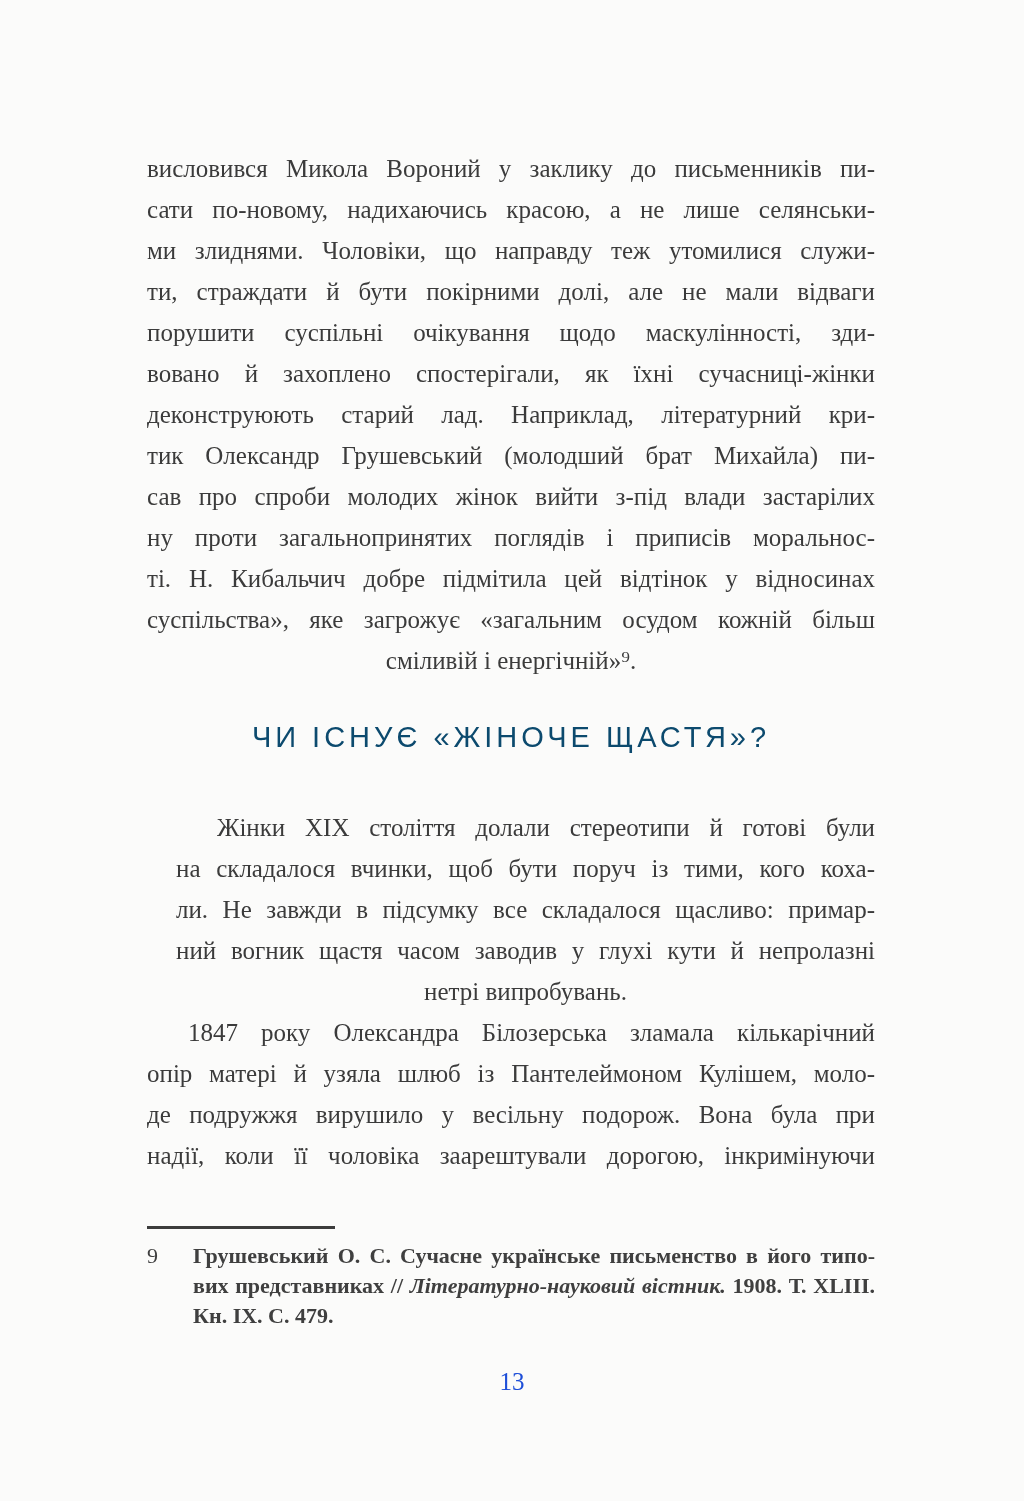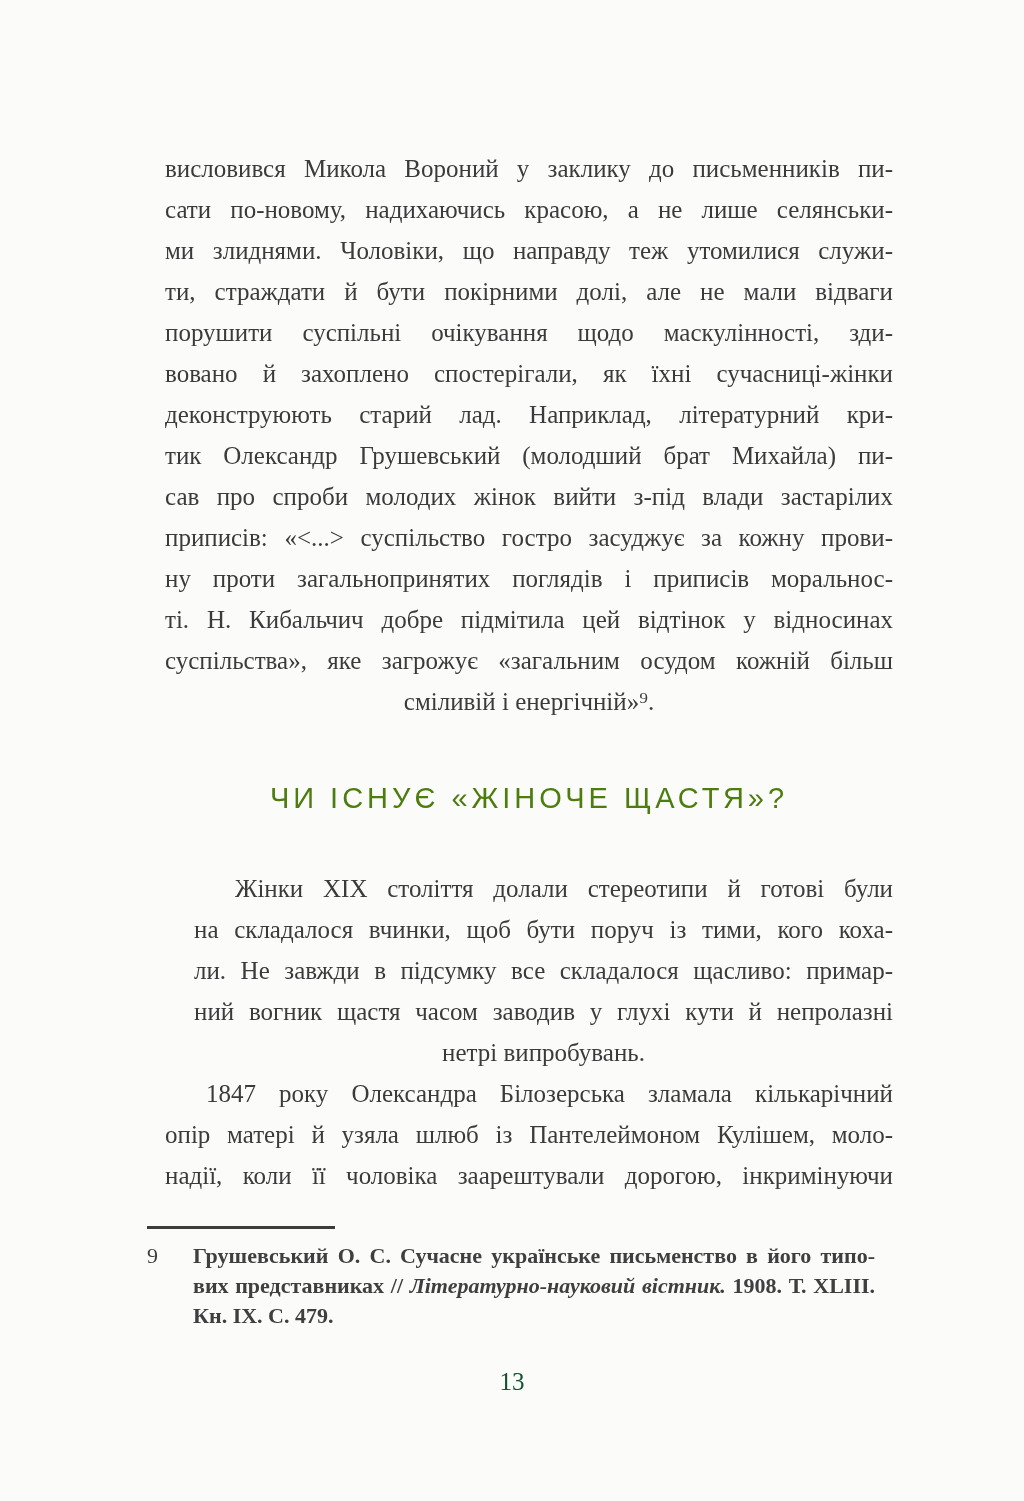--- a/index.html
+++ b/index.html
@@ -15,50 +15,50 @@
     font-family: "Liberation Serif", serif;
     overflow: hidden;
   }
   .page {
     position: absolute;
     inset: 0;
   }
   
   .text-column {
     position: absolute;
-    left: 165px;
+    left: 147px;
     top: 148px;
     width: 728px;
     font-size: 25px;
     line-height: 41px;
     color: #3b3b3b;
   }
   .paragraph { margin: 0; }
   .line {
     text-align: center;
     white-space: normal;
     overflow: hidden;
     max-height: 41px;
   }
   .line.j {
     text-align: justify;
     text-align-last: justify;
   }
   .line.ind { text-indent: 41px; }
 
   .section-heading {
-    margin: 56px 0 0 0;
+    margin: 36px 0 0 0;
     padding: 0;
     font-family: "Liberation Sans", sans-serif;
     font-size: 29px;
     font-weight: 500;
     letter-spacing: 4px;
     line-height: 40px;
     text-align: center;
-    color: #4d7c0f;
+    color: #0c4a6e;
   }
   .after-heading { margin-top: 50px; margin-left: 29px; }
 
   
   .footnote {
     position: absolute;
     left: 147px;
     top: 1226px;
     width: 728px;
     font-size: 22px;
@@ -92,60 +92,60 @@
   }
   .fline i { font-style: italic; }
 
   .page-number {
     position: absolute;
     left: 0;
     top: 1368px;
     width: 100%;
     text-align: center;
     font-size: 25px;
-    color: #14532d;
+    color: #1d4ed8;
   }
 </style>
 </head>
 <body>
 
 <div class="page">
 
   <div class="text-column">
 
     <div class="paragraph">
         <div class="line j">висловився Микола Вороний у заклику до письменників пи-</div>
         <div class="line j">сати по-новому, надихаючись красою, а не лише селянськи-</div>
         <div class="line j">ми злиднями. Чоловіки, що направду теж утомилися служи-</div>
         <div class="line j">ти, страждати й бути покірними долі, але не мали відваги</div>
         <div class="line j">порушити суспільні очікування щодо маскулінності, зди-</div>
         <div class="line j">вовано й захоплено спостерігали, як їхні сучасниці-жінки</div>
         <div class="line j">деконструюють старий лад. Наприклад, літературний кри-</div>
         <div class="line j">тик Олександр Грушевський (молодший брат Михайла) пи-</div>
         <div class="line j">сав про спроби молодих жінок вийти з-під влади застарілих</div>
-        <div class="line j">приписів: «&lt;...&gt; суспільство гостро засуджує за кожну прови-</div>
         <div class="line j">ну проти загальнопринятих поглядів і приписів моральнос-</div>
         <div class="line j">ті. Н. Кибальчич добре підмітила цей відтінок у відносинах</div>
         <div class="line j">суспільства», яке загрожує «загальним осудом кожній більш</div>
         <div class="line">сміливій і енергічній»⁹.</div>
       </div>
 
     <h2 class="section-heading">ЧИ ІСНУЄ «ЖІНОЧЕ ЩАСТЯ»?</h2>
 
     <div class="paragraph after-heading">
         <div class="line j ind">Жінки XIX століття долали стереотипи й готові були</div>
         <div class="line j">на складалося вчинки, щоб бути поруч із тими, кого коха-</div>
         <div class="line j">ли. Не завжди в підсумку все складалося щасливо: примар-</div>
         <div class="line j">ний вогник щастя часом заводив у глухі кути й непролазні</div>
         <div class="line">нетрі випробувань.</div>
       </div>
 
     <div class="paragraph">
         <div class="line j ind">1847 року Олександра Білозерська зламала кількарічний</div>
         <div class="line j">опір матері й узяла шлюб із Пантелеймоном Кулішем, моло-</div>
+        <div class="line j">де подружжя вирушило у весільну подорож. Вона була при</div>
         <div class="line j">надії, коли її чоловіка заарештували дорогою, інкримінуючи</div>
       </div>
 
   </div>
 
   <div class="footnote">
     <div class="footnote-divider"></div>
     <div class="footnote-body">
       <div class="footnote-marker">9</div>
       <div class="footnote-text">

